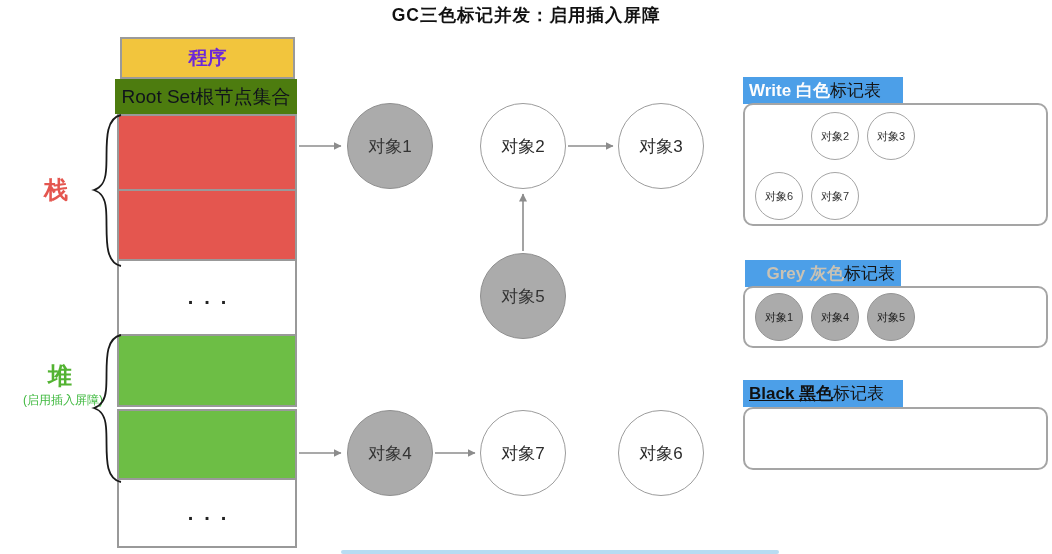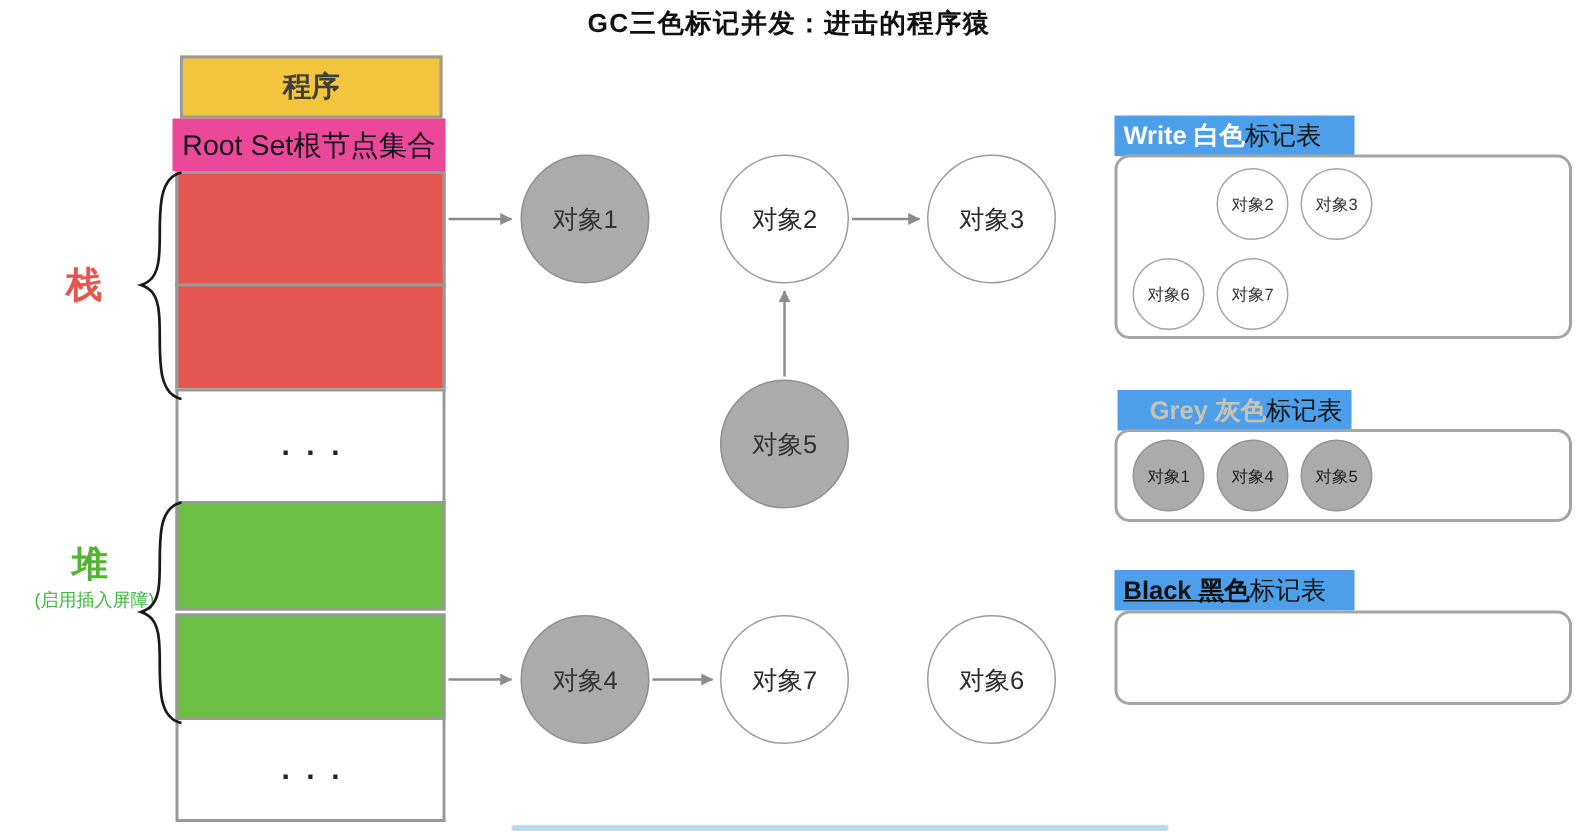--- a/index.html
+++ b/index.html
@@ -9,25 +9,25 @@
   }
   .title{
     position:absolute;left:0;top:3px;width:100%;text-align:center;
     font-size:17.5px;font-weight:bold;color:#111;letter-spacing:1px;
   }
   
   .program-box{
     position:absolute;left:120px;top:37px;width:175px;height:42px;
     background:#F2C53D;border:2px solid #9a9a9a;box-sizing:border-box;
     display:flex;align-items:center;justify-content:center;
-    color:#404040;font-weight:bold;font-size:19px;
+    color:#6d28d9;font-weight:bold;font-size:19px;
   }
   .rootset-box{
     position:absolute;left:115px;top:79px;width:182px;height:35px;
-    background:#ec4899;display:flex;align-items:center;justify-content:center;
+    background:#4d7c0f;display:flex;align-items:center;justify-content:center;
     color:#10131c;font-size:19px;white-space:nowrap;
   }
   .cell{
     position:absolute;left:117px;width:180px;border:2px solid #999;box-sizing:border-box;
   }
   .cell.red{background:#E4564F;}
   .cell.green{background:#6DBE45;}
   .cell.white{background:#fff;display:flex;align-items:center;justify-content:center;}
   .dots{font-size:20px;font-weight:bold;color:#222;letter-spacing:11px;padding-left:11px;}
   
@@ -75,21 +75,21 @@
   }
   .bottom-bar{
     position:absolute;left:341px;top:550px;width:438px;height:4px;background:#B8DCF2;border-radius:2px;
   }
 </style>
 </head>
 <body>
 
 <div class="canvas">
 
-  <div class="title">GC三色标记并发：进击的程序猿</div>
+  <div class="title">GC三色标记并发：启用插入屏障</div>
 
   <div class="program-box">
     <span>程序</span>
   </div>
   <div class="rootset-box">
     <span>Root Set根节点集合</span>
   </div>
 
   <div class="cell red" style="top:114px;height:77px;"></div>
   <div class="cell red" style="top:189px;height:72px;"></div>

